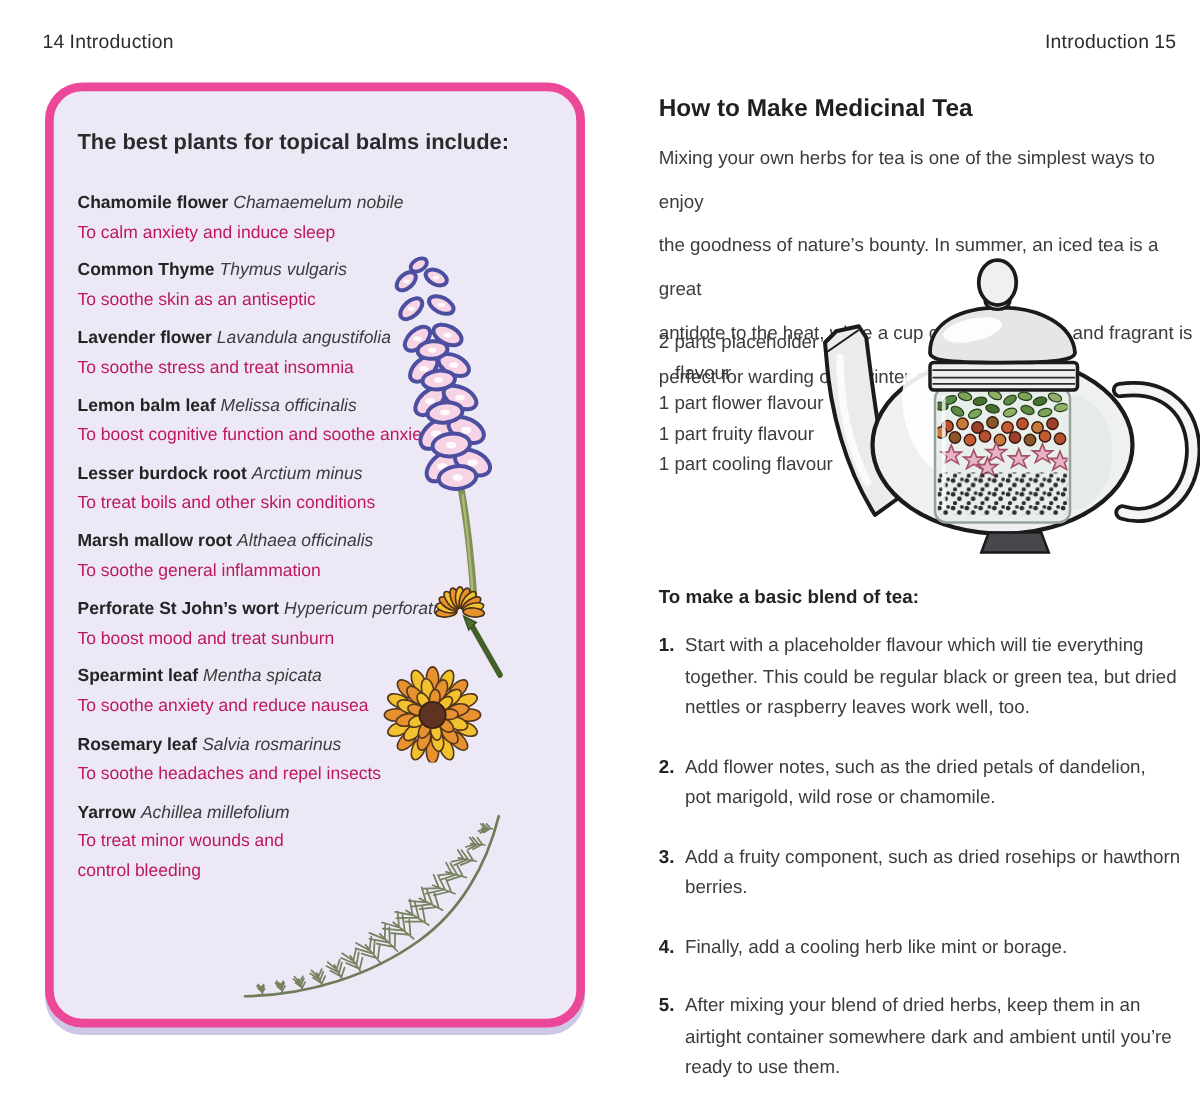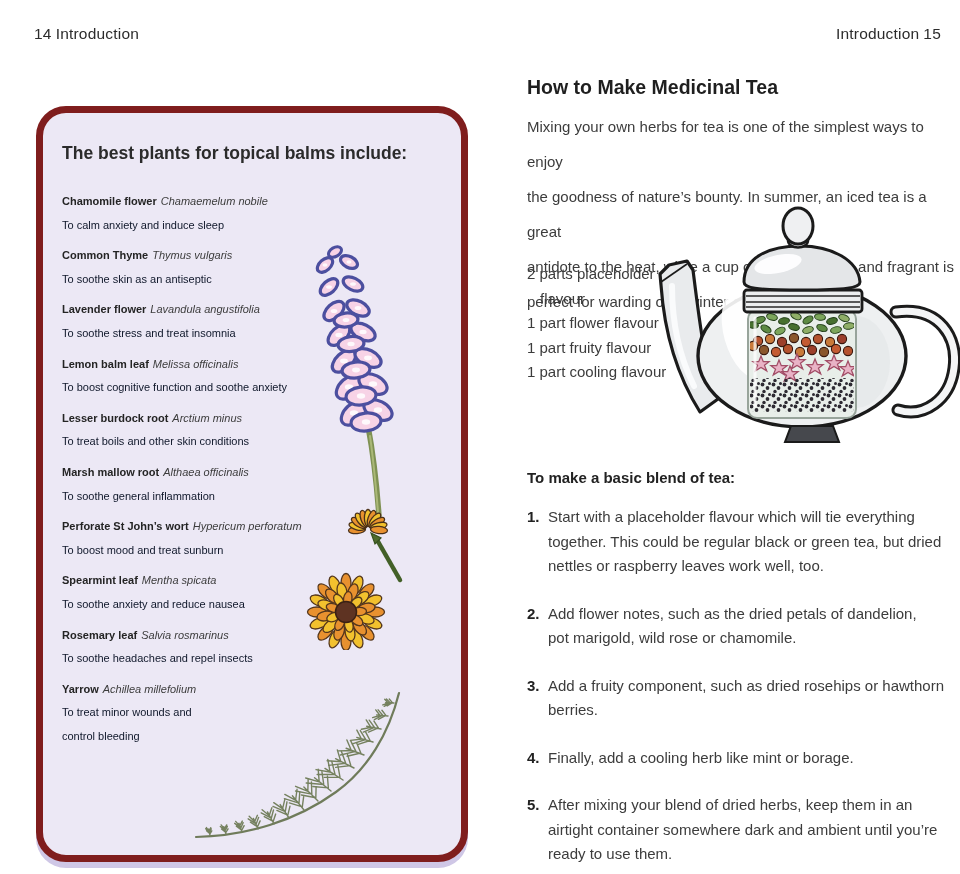--- a/index.html
+++ b/index.html
@@ -8,27 +8,27 @@
   .stage { position:relative; width:960px; height:874px; }
 
   
   .folio { position:absolute; top:25px; font-size:15.5px; color:#2c2c2c; letter-spacing:0.2px; }
   .folio-left { left:30px; }
   .folio-right { right:15px; }
   .folio .num { margin:16px 4px; }
 
   
   .balm-box { position:absolute; left:36px; top:66px; width:432px; height:756px;
-    background:#ece8f5; border:7px solid #7f1d1d; border-radius:30px;
-    box-shadow:0 6px 0 #cfc7e6; padding:30px 0 0 19px;margin-top:40px; }
+    background:#ece8f5; border:7px solid #ec4899; border-radius:30px;
+    box-shadow:0 6px 0 #cfc7e6; padding:30px 0 0 19px; }
   .box-title { font-size:17.5px; font-weight:700; color:#2b2b2b; margin:0 0 26px 0; }
-  .plant { margin-bottom:7px; font-size:11px; line-height:23.6px; width:352px; }
+  .plant { margin-bottom:7px; font-size:14px; line-height:23.6px; width:352px; }
   .plant-name { font-weight:700; color:#242424; }
   .plant-latin { font-style:italic; color:#3c3c3c; margin-left:4px; }
-  .plant-use { color:#0f172a; white-space:pre-line; }
+  .plant-use { color:#be185d; white-space:pre-line; }
   .illus { position:absolute; pointer-events:none; }
   .illus-lavender { left:272px; top:117px; }
   .illus-marigold-side { left:299px; top:395px; }
   .illus-marigold-round { left:263px; top:457px; }
   .illus-yarrow { left:149px; top:572px; }
 
   
   .right-page { position:absolute; left:527px; top:76px; width:433px; height:810px; }
   .main-heading { font-size:19.5px; font-weight:700; color:#1f1f1f; margin-bottom:10px; }
   .intro { font-size:15px; line-height:35px; color:#3c3c3c; white-space:pre-line; }

